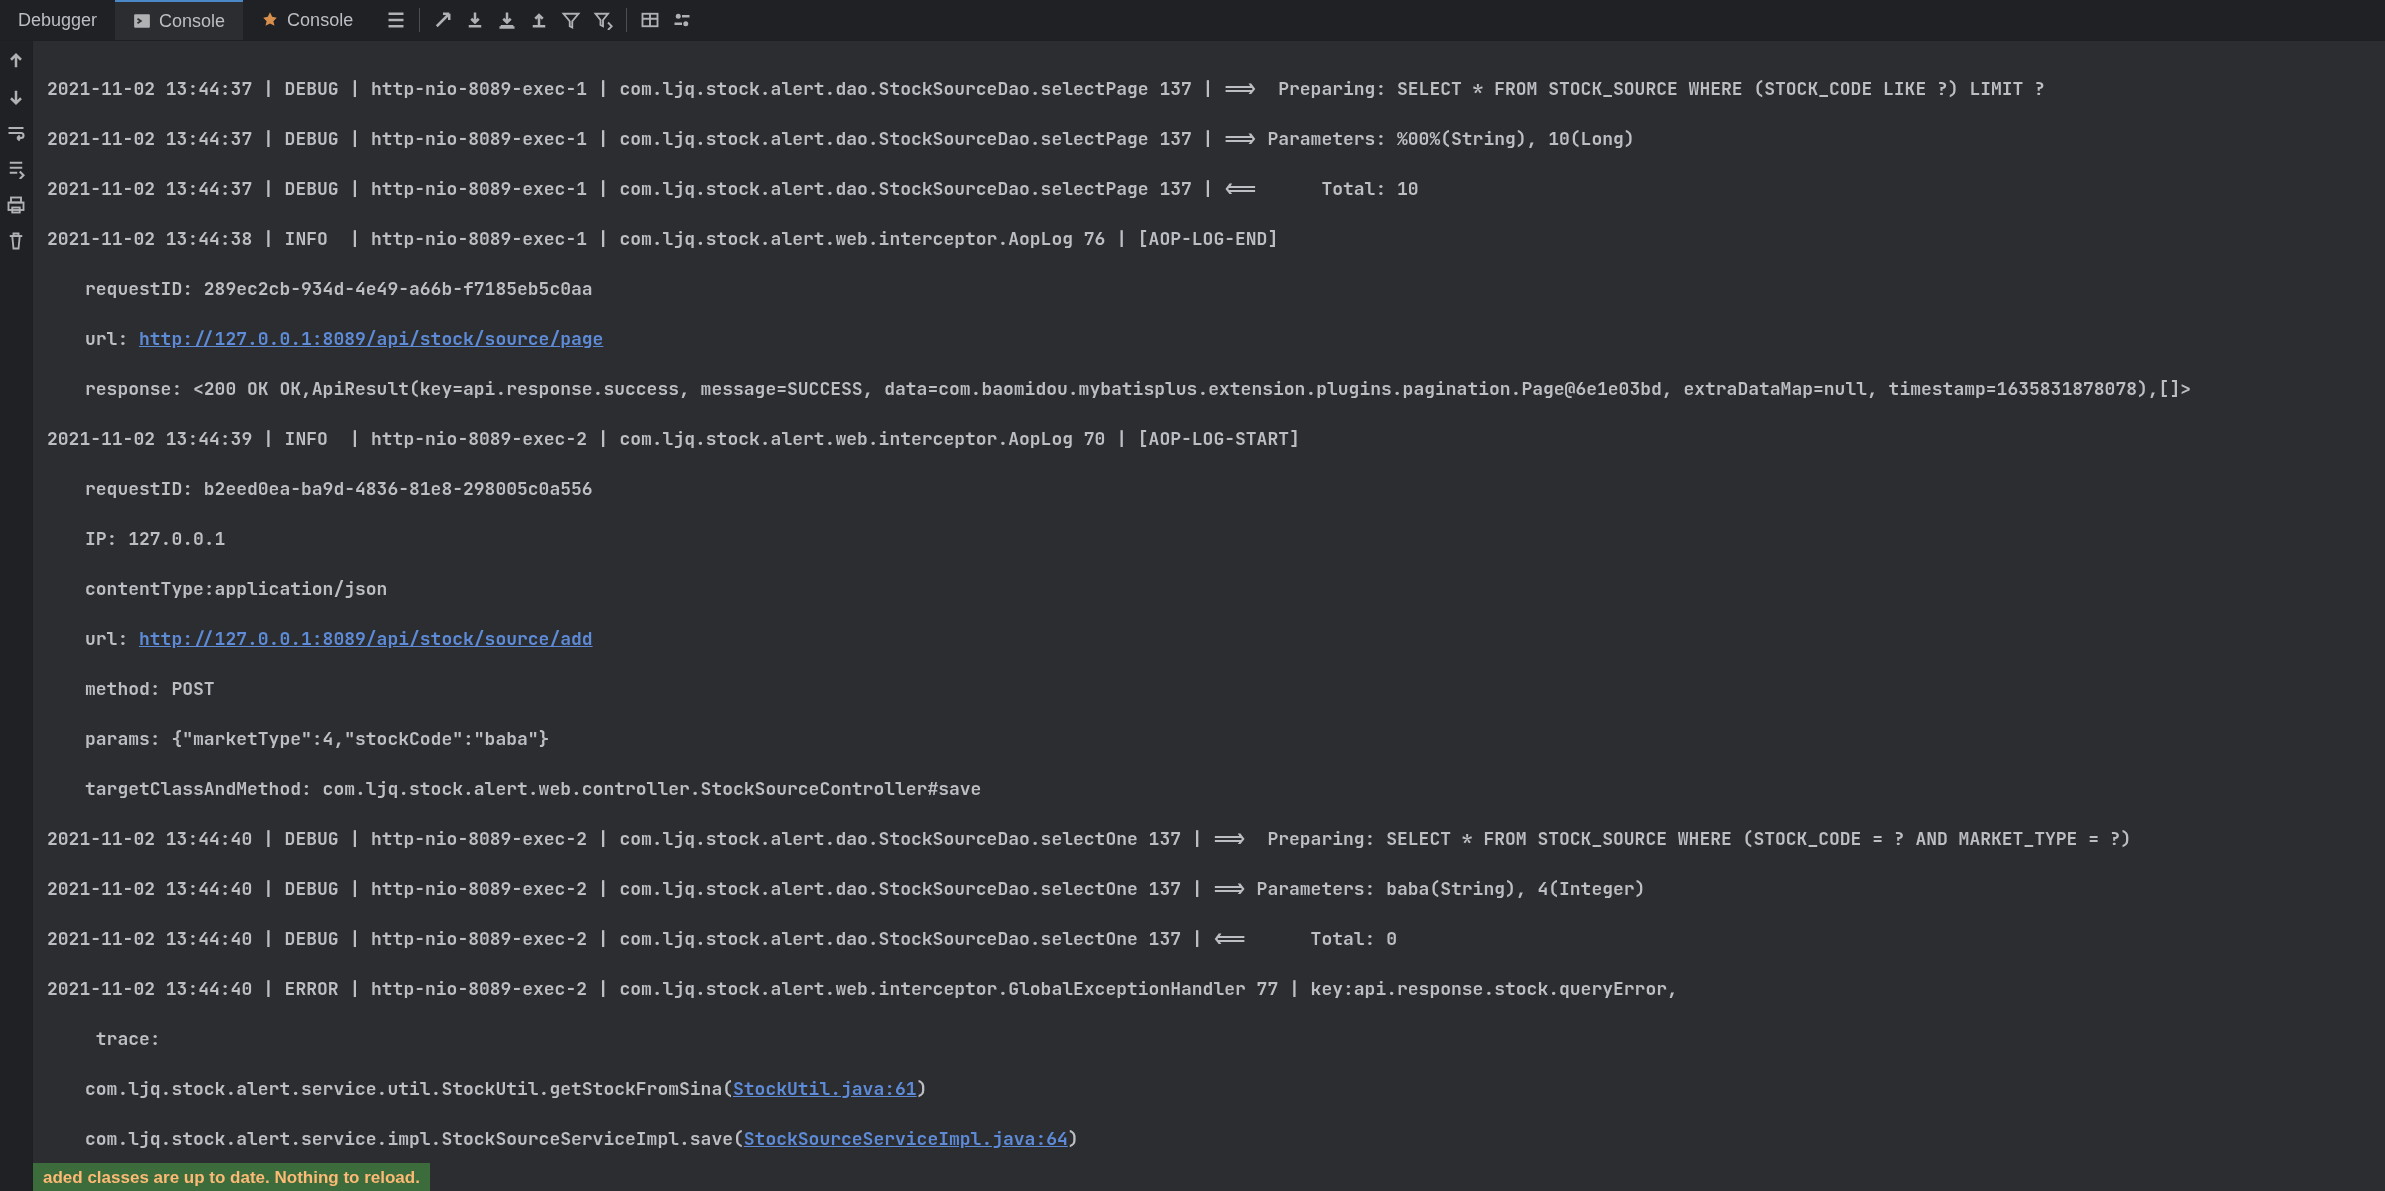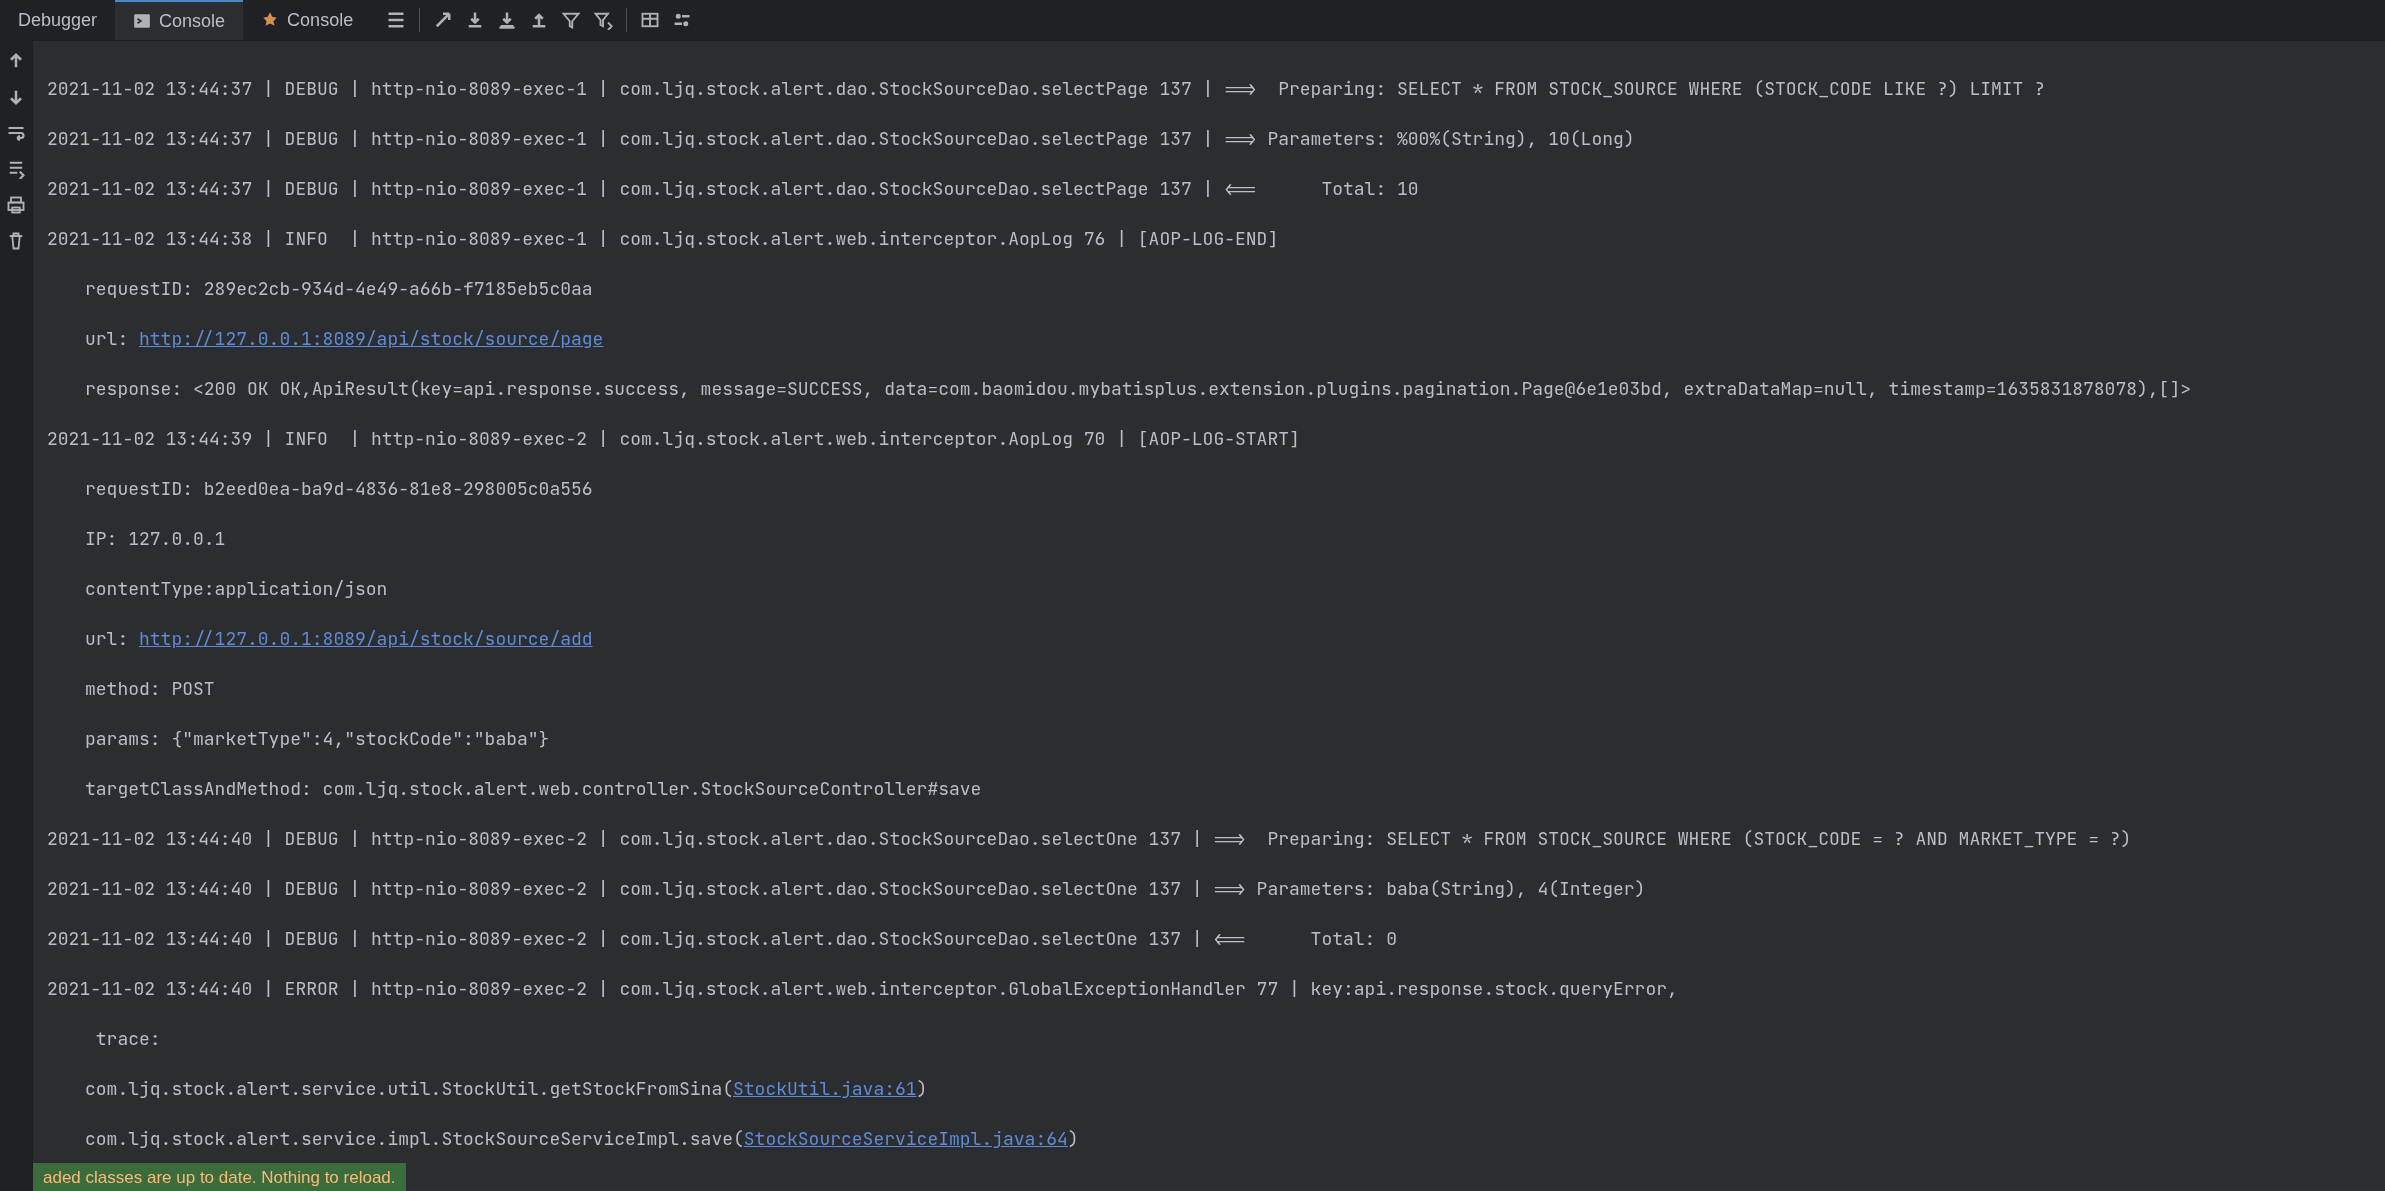--- a/index.html
+++ b/index.html
@@ -27,21 +27,21 @@
     font-size:18px;color:var(--text);cursor:pointer;}
   .tab.active{background:var(--bg-tab-active);border-top:3px solid #4a88c7;margin-top:-1px;text-align:center;}
   .tab .ico{display:inline-flex;width:18px;height:18px;align-items:center;justify-content:center;}
   .tab .ico svg{width:18px;height:18px;}
   .toolbar{display:flex;align-items:center;gap:2px;padding-left:10px;}
   .tool-sep{width:1px;height:24px;background:#4c4f52;margin:0 6px;}
   .tool-btn{width:30px;height:30px;display:flex;align-items:center;justify-content:center;
     cursor:pointer;border-radius:3px;}
   .tool-btn svg{width:20px;height:20px;fill:var(--icon);}
   
-  .body{display:flex;height:calc(100% - 40px);}
+  .body{display:flex;height:calc(100% - 40px);font-weight:bold;}
   .gutter{width:32px;background:var(--bg-dark);border-right:1px solid var(--border);
     display:flex;flex-direction:column;align-items:center;padding-top:8px;gap:12px;}
   .gutter .gbtn{width:24px;height:24px;display:flex;align-items:center;justify-content:center;
     cursor:pointer;}
   .gutter .gbtn svg{width:20px;height:20px;fill:var(--icon);}
   .console{flex:1;padding:10px 14px 0 14px;font-size:18px;line-height:25px;
     white-space:pre;overflow:hidden;position:relative;}
   .log-line{display:block;white-space:pre-wrap;word-break:break-all;}
   .child{padding-left:38px;display:block;white-space:pre-wrap;word-break:break-all;}
   a.lnk{color:var(--link);text-decoration:underline;}

